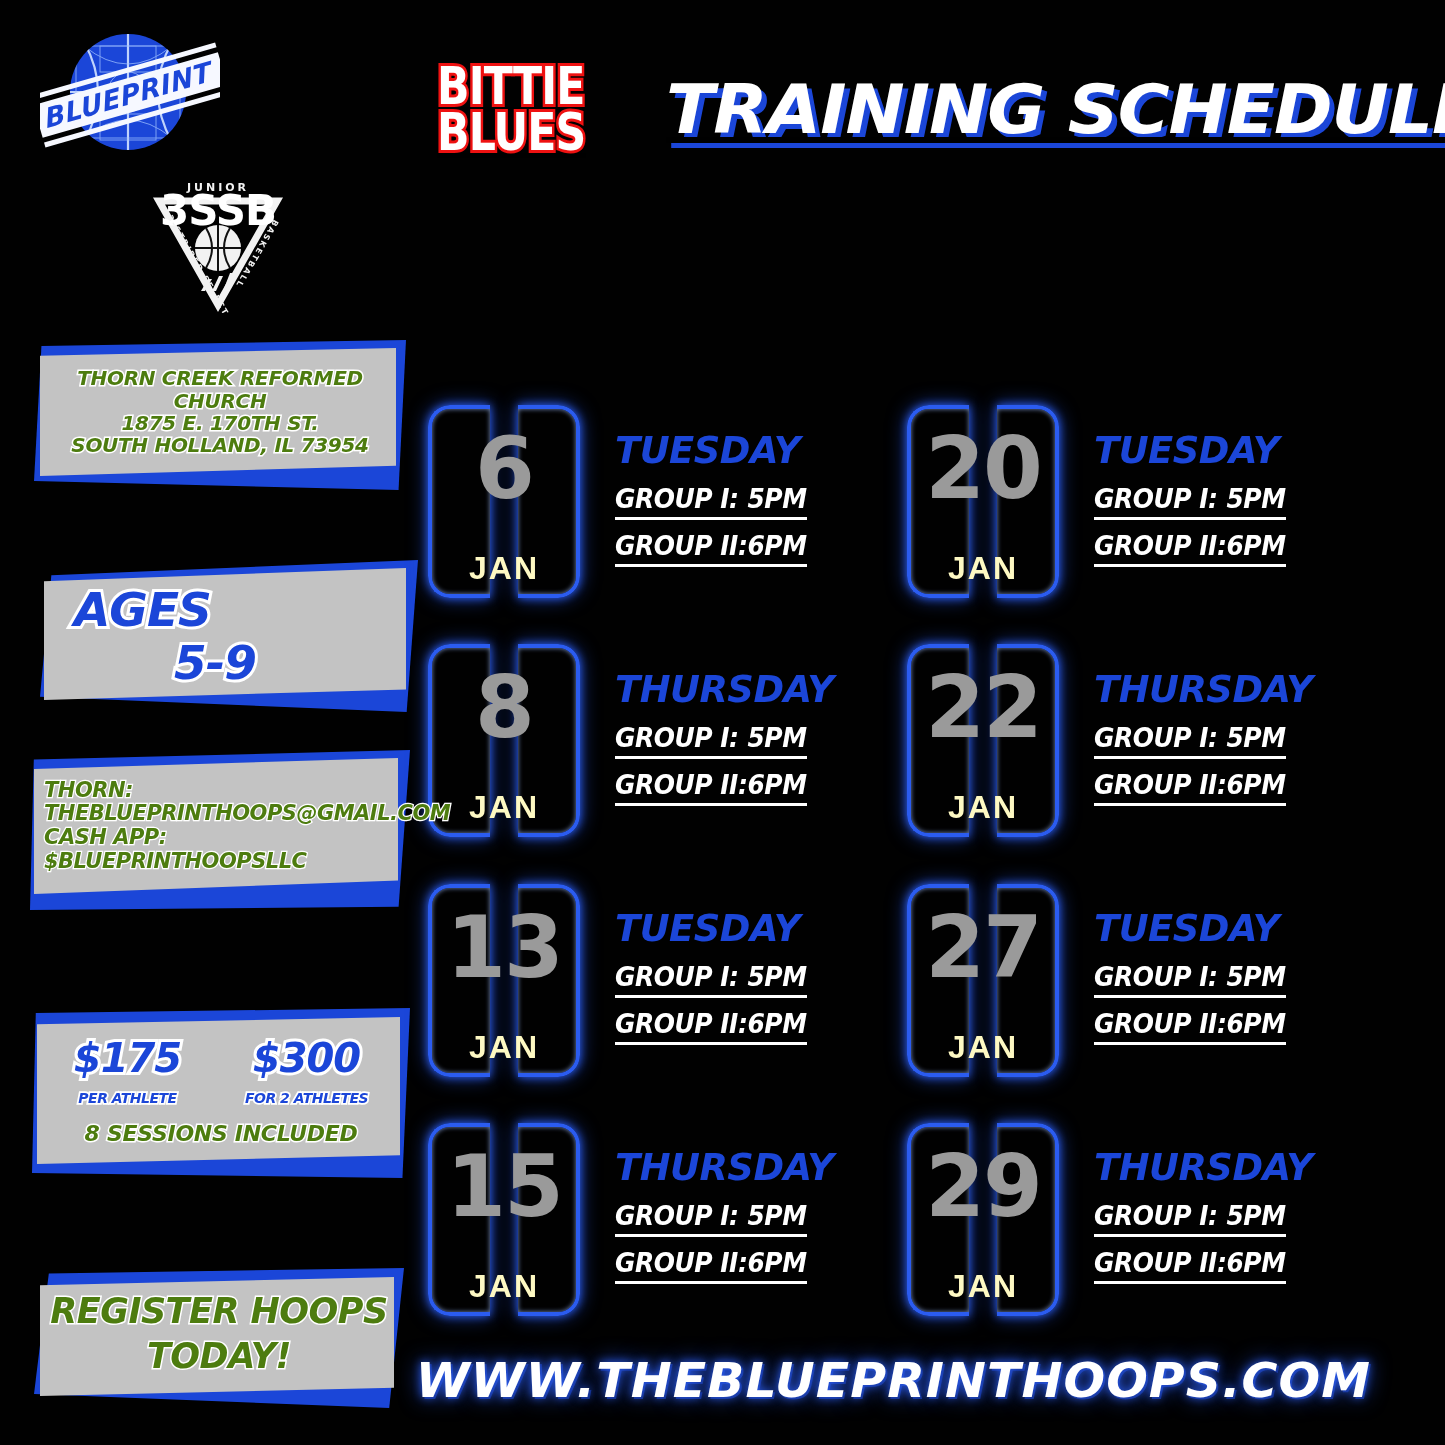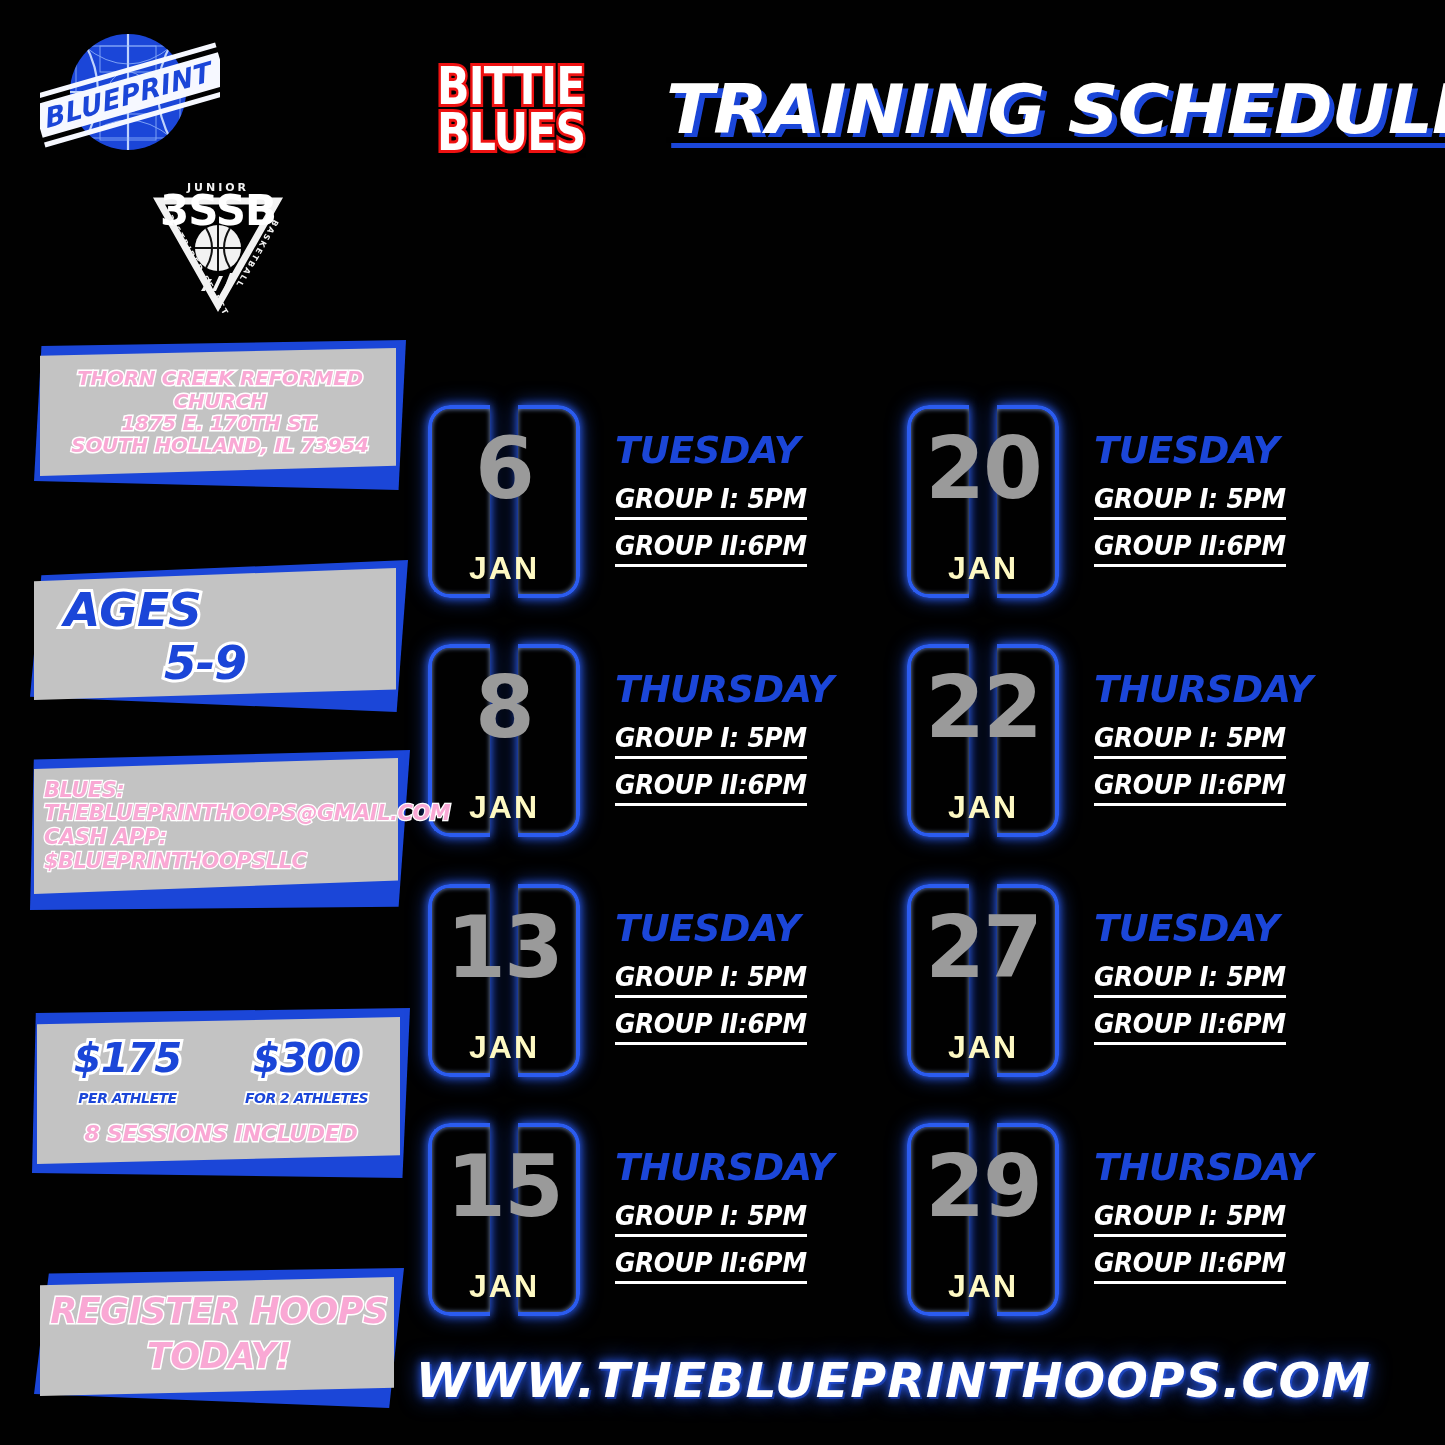--- a/index.html
+++ b/index.html
@@ -59,40 +59,40 @@
   }
   .card .sheet {
     position:absolute; background:#c3c3c3;
   }
   .card .content {
     position:absolute; inset:0; display:flex; flex-direction:column;
     justify-content:center; z-index:4;
   }
   .ct {
     font-family:"DejaVu Sans", sans-serif; font-weight:bold; font-style:italic;
-    color:#f9a8d4; text-align:center; line-height:1.12;
+    color:#4d7c0f; text-align:center; line-height:1.12;
     -webkit-text-stroke:3px #ffffff; paint-order:stroke fill;
   }
   .ct-blue {
     font-family:"DejaVu Sans", sans-serif; font-weight:bold; font-style:italic;
     color:#1B46D8; -webkit-text-stroke:6px #ffffff; paint-order:stroke fill;
   }
 
   
   #card-address { left:34px; top:340px; width:372px; height:150px; }
   #card-address .shadow-blue { clip-path:polygon(2% 4%, 100% 0%, 98% 100%, 0% 94%); }
   #card-address .sheet {
     left:6px; top:8px; right:10px; bottom:14px;
     clip-path:polygon(0% 6%, 100% 0%, 100% 92%, 0% 100%);
   }
   #card-address .content { padding:6px 18px 12px; }
   #addr-lines .ct { font-size:20px; letter-spacing:-0.3px; }
 
   
-  #card-ages { left:30px; top:560px; width:378px; height:152px; }
+  #card-ages { left:40px; top:560px; width:378px; height:152px; }
   #card-ages .shadow-blue { clip-path:polygon(3% 10%, 100% 0%, 97% 100%, 0% 90%); }
   #card-ages .sheet {
     left:4px; top:8px; right:12px; bottom:12px;
     clip-path:polygon(0% 10%, 100% 0%, 100% 92%, 0% 100%);
   }
   #card-ages .content { justify-content:center; padding:0 34px; }
   #ages-word { font-size:47px; text-align:left; letter-spacing:-1px; }
   #ages-range { font-size:47px; text-align:left; margin-left:100px; margin-top:-2px; letter-spacing:-1px; }
 
   
@@ -285,21 +285,21 @@
   <div class="content">
     <div class="ct-blue" id="ages-word">AGES</div>
     <div class="ct-blue" id="ages-range">5-9</div>
   </div>
 </div>
 
 <div class="card" id="card-payment">
   <div class="shadow-blue"></div>
   <div class="sheet"></div>
   <div class="content" id="pay-lines">
-    <div class="ct">BLUES:</div>
+    <div class="ct">THORN:</div>
     <div class="ct">THEBLUEPRINTHOOPS@GMAIL.COM</div>
     <div class="ct">CASH APP:</div>
     <div class="ct">$BLUEPRINTHOOPSLLC</div>
   </div>
 </div>
 
 <div class="card" id="card-price">
   <div class="shadow-blue"></div>
   <div class="sheet"></div>
   <div class="content">

